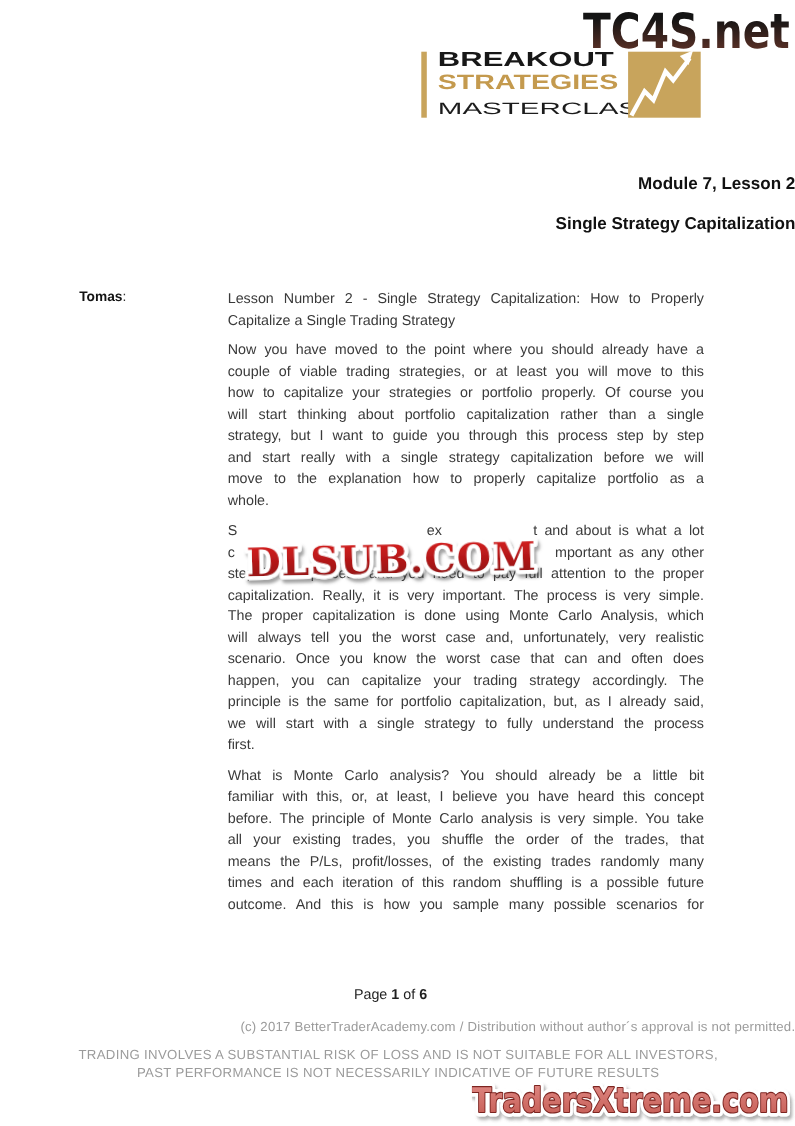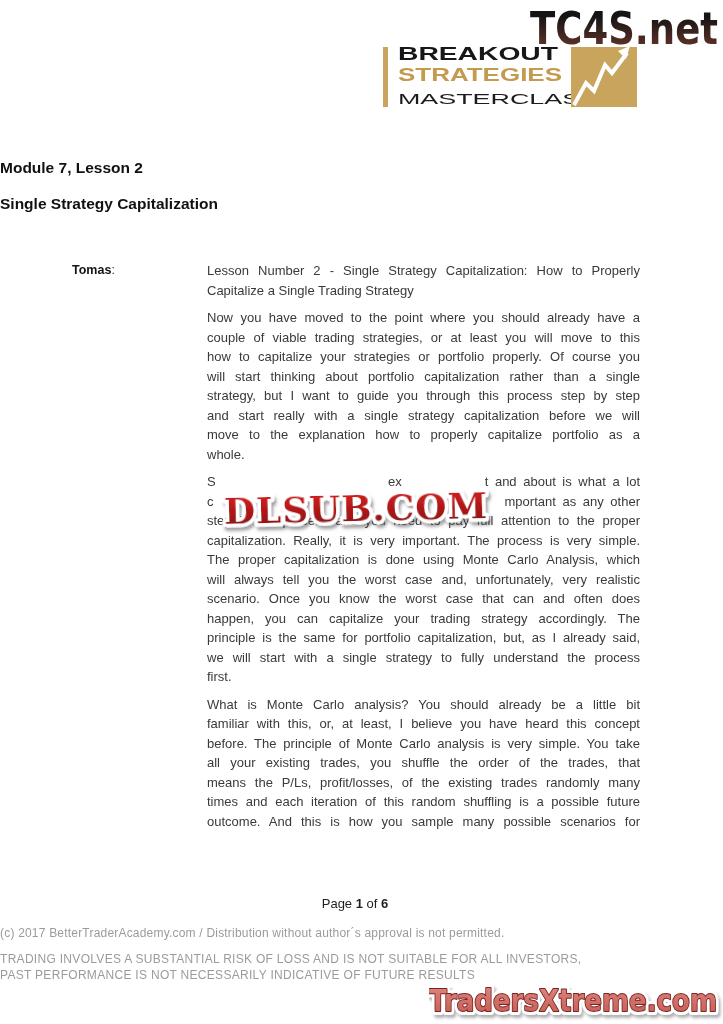--- a/index.html
+++ b/index.html
@@ -10,21 +10,21 @@
   }
   
   .logo-svg { position:absolute; left:381px; top:41px; overflow:visible; }
   .chart-svg { position:absolute; left:571px; top:44px; overflow:visible; }
   
   .wm-tc4s { position:absolute; left:530px; top:1px; }
   .wm-dlsub { position:absolute; left:210px; top:481px; transform:rotate(-1.3deg); z-index:2; }
   .wm-tx { position:absolute; left:429px; top:978px; }
   
   .doc-title1, .doc-title2 {
-    position:absolute; left:0; width:723px; text-align:left;
+    position:absolute; left:0; width:723px; text-align:right;
     font-weight:bold; color:#111; font-size:15.5px;
   }
   .doc-title1 { top:159px; }
   .doc-title2 { top:195px; }
   
   .speaker {
     position:absolute; left:72px; top:261px;
     font-size:12.5px; line-height:19.5px; color:#141414;
   }
   .speaker b { font-weight:bold; }
@@ -40,25 +40,25 @@
   .masked-line .frag-l { position:absolute; left:0; top:0; }
   .masked-line .frag-m { position:absolute; left:181px; top:0; z-index:5; }
   .masked-line .frag-r { position:absolute; right:0; top:0; word-spacing:3px; }
   
   .page-num {
     position:absolute; left:0; top:896px; width:710px; text-align:center;
     font-size:13px; color:#1f1f1f;
   }
   .page-num b { font-weight:bold; }
   .copyright {
-    position:absolute; left:0; top:926px; width:723px; text-align:left;
+    position:absolute; left:0; top:926px; width:723px; text-align:right;
     font-size:12px; letter-spacing:0.2px; color:#9b9b9b;
   }
   .disclaimer {
-    position:absolute; left:0; top:952px; width:702px; text-align:left;
+    position:absolute; left:11px; top:952px; width:702px; text-align:center;
     font-size:12px; line-height:15.8px; letter-spacing:0.3px; color:#9b9b9b;
   }
 </style>
 </head>
 <body>
 
 <div class="page">
 
   <svg class="logo-svg" width="225" height="70" viewBox="0 0 225 70">
     <rect x="2" y="6" width="5" height="60" fill="#c8a45c"></rect>

